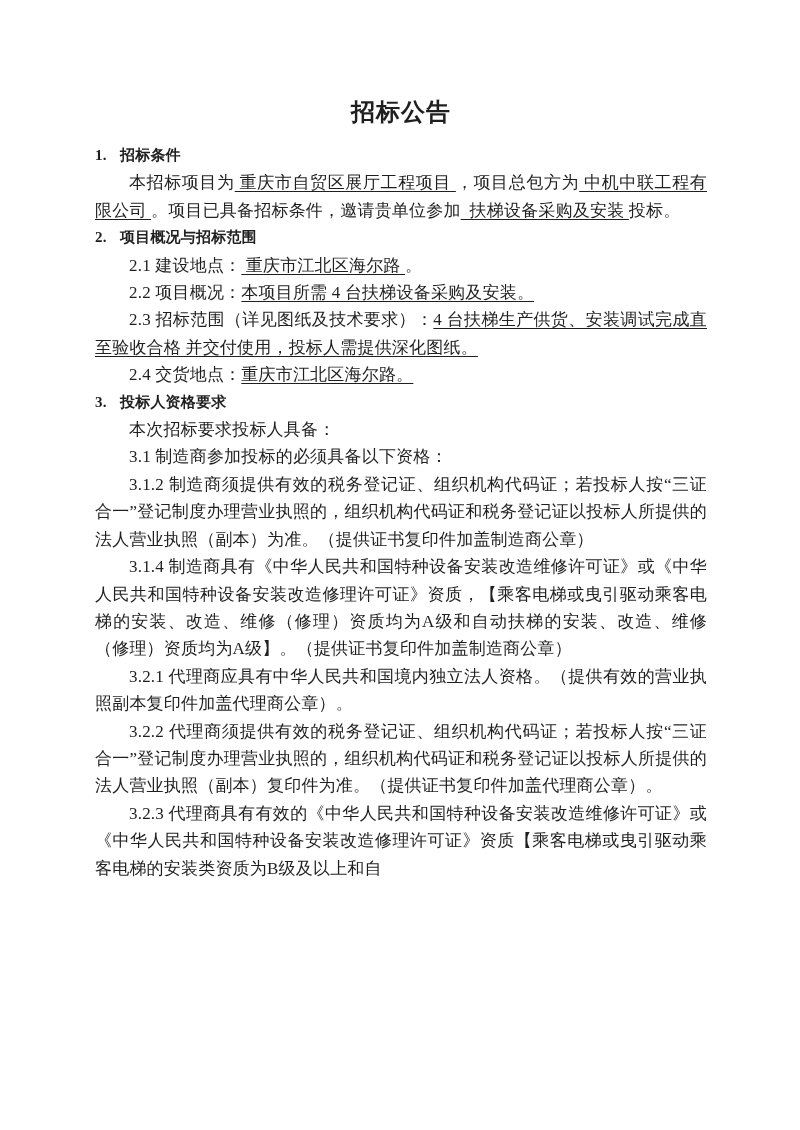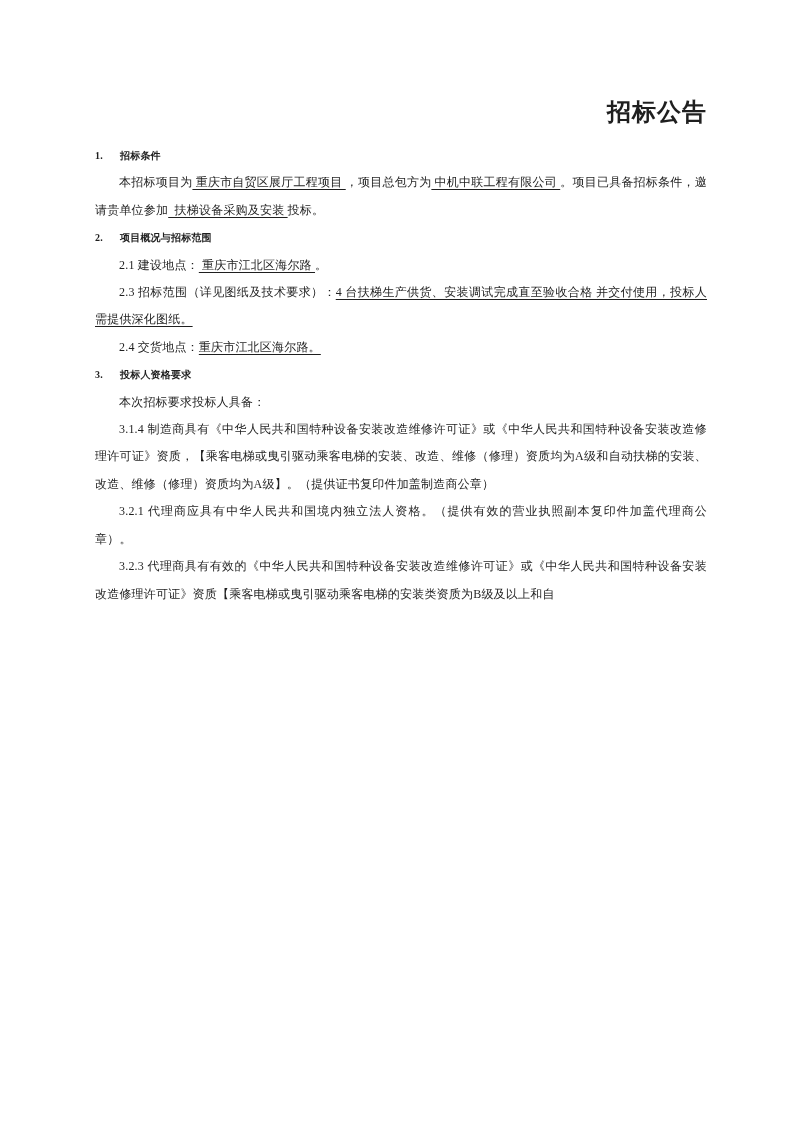--- a/index.html
+++ b/index.html
@@ -16,36 +16,36 @@
     background: #ffffff;
     font-family: "Liberation Serif", "DejaVu Serif", serif;
     color: #1f1f1f;
     overflow: hidden;
   }
   .title {
     margin: 0 0 10px 0;
     font-size: 24px;
     line-height: 40px;
     font-weight: 700;
-    text-align: right;
+    text-align: center;
     letter-spacing: 1px;
   }
   .line {
     margin: 0;
-    font-size: 12px;
+    font-size: 17px;
     letter-spacing: 0.2px;
     line-height: 27.4px;
   }
   .para {
     text-align: justify;
     text-justify: inter-ideograph;
     text-indent: 2em;
   }
   .heading {
-    font-size: 10px;
+    font-size: 15px;
     font-weight: 700;
     text-indent: 0;
   }
   .h-num {
     display: inline-block;
     width: 25px;
   }
   .u {
     text-decoration: underline;
     text-underline-offset: 3px;
@@ -54,21 +54,25 @@
 </head>
 <body>
 
 <div class="page">
   <h1 class="title">招标公告</h1>
   <div>
       <p class="line heading"><span class="h-num">1.</span><span>招标条件</span></p>
       <p class="line para"><span>本招标项目为</span><span class="u">&nbsp;重庆市自贸区展厅工程项目&nbsp;</span><span>，项目总包方为</span><span class="u">&nbsp;中机中联工程有限公司&nbsp;</span><span>。项目已具备招标条件，邀请贵单位参加</span><span class="u">&nbsp;&nbsp;扶梯设备采购及安装&nbsp;</span><span>投标。</span></p>
       <p class="line heading"><span class="h-num">2.</span><span>项目概况与招标范围</span></p>
       <p class="line para"><span>2.1 建设地点：</span><span class="u">&nbsp;重庆市江北区海尔路&nbsp;</span><span>。</span></p>
+      <p class="line para"><span>2.2 项目概况：</span><span class="u">本项目所需 4 台扶梯设备采购及安装。</span></p>
       <p class="line para"><span>2.3 招标范围（详见图纸及技术要求）：</span><span class="u">4 台扶梯生产供货、安装调试完成直至验收合格 并交付使用，投标人需提供深化图纸。</span></p>
       <p class="line para"><span>2.4 交货地点：</span><span class="u">重庆市江北区海尔路。</span></p>
       <p class="line heading"><span class="h-num">3.</span><span>投标人资格要求</span></p>
       <p class="line para"><span>本次招标要求投标人具备：</span></p>
+      <p class="line para"><span>3.1 制造商参加投标的必须具备以下资格：</span></p>
+      <p class="line para"><span>3.1.2 制造商须提供有效的税务登记证、组织机构代码证；若投标人按“三证合一”登记制度办理营业执照的，组织机构代码证和税务登记证以投标人所提供的法人营业执照（副本）为准。（提供证书复印件加盖制造商公章）</span></p>
       <p class="line para"><span>3.1.4 制造商具有《中华人民共和国特种设备安装改造维修许可证》或《中华人民共和国特种设备安装改造修理许可证》资质，【乘客电梯或曳引驱动乘客电梯的安装、改造、维修（修理）资质均为A级和自动扶梯的安装、改造、维修（修理）资质均为A级】。（提供证书复印件加盖制造商公章）</span></p>
       <p class="line para"><span>3.2.1 代理商应具有中华人民共和国境内独立法人资格。（提供有效的营业执照副本复印件加盖代理商公章）。</span></p>
+      <p class="line para"><span>3.2.2 代理商须提供有效的税务登记证、组织机构代码证；若投标人按“三证合一”登记制度办理营业执照的，组织机构代码证和税务登记证以投标人所提供的法人营业执照（副本）复印件为准。（提供证书复印件加盖代理商公章）。</span></p>
       <p class="line para"><span>3.2.3 代理商具有有效的《中华人民共和国特种设备安装改造维修许可证》或《中华人民共和国特种设备安装改造修理许可证》资质【乘客电梯或曳引驱动乘客电梯的安装类资质为B级及以上和自</span></p>
     </div>
 </div>
 
 </body></html>

